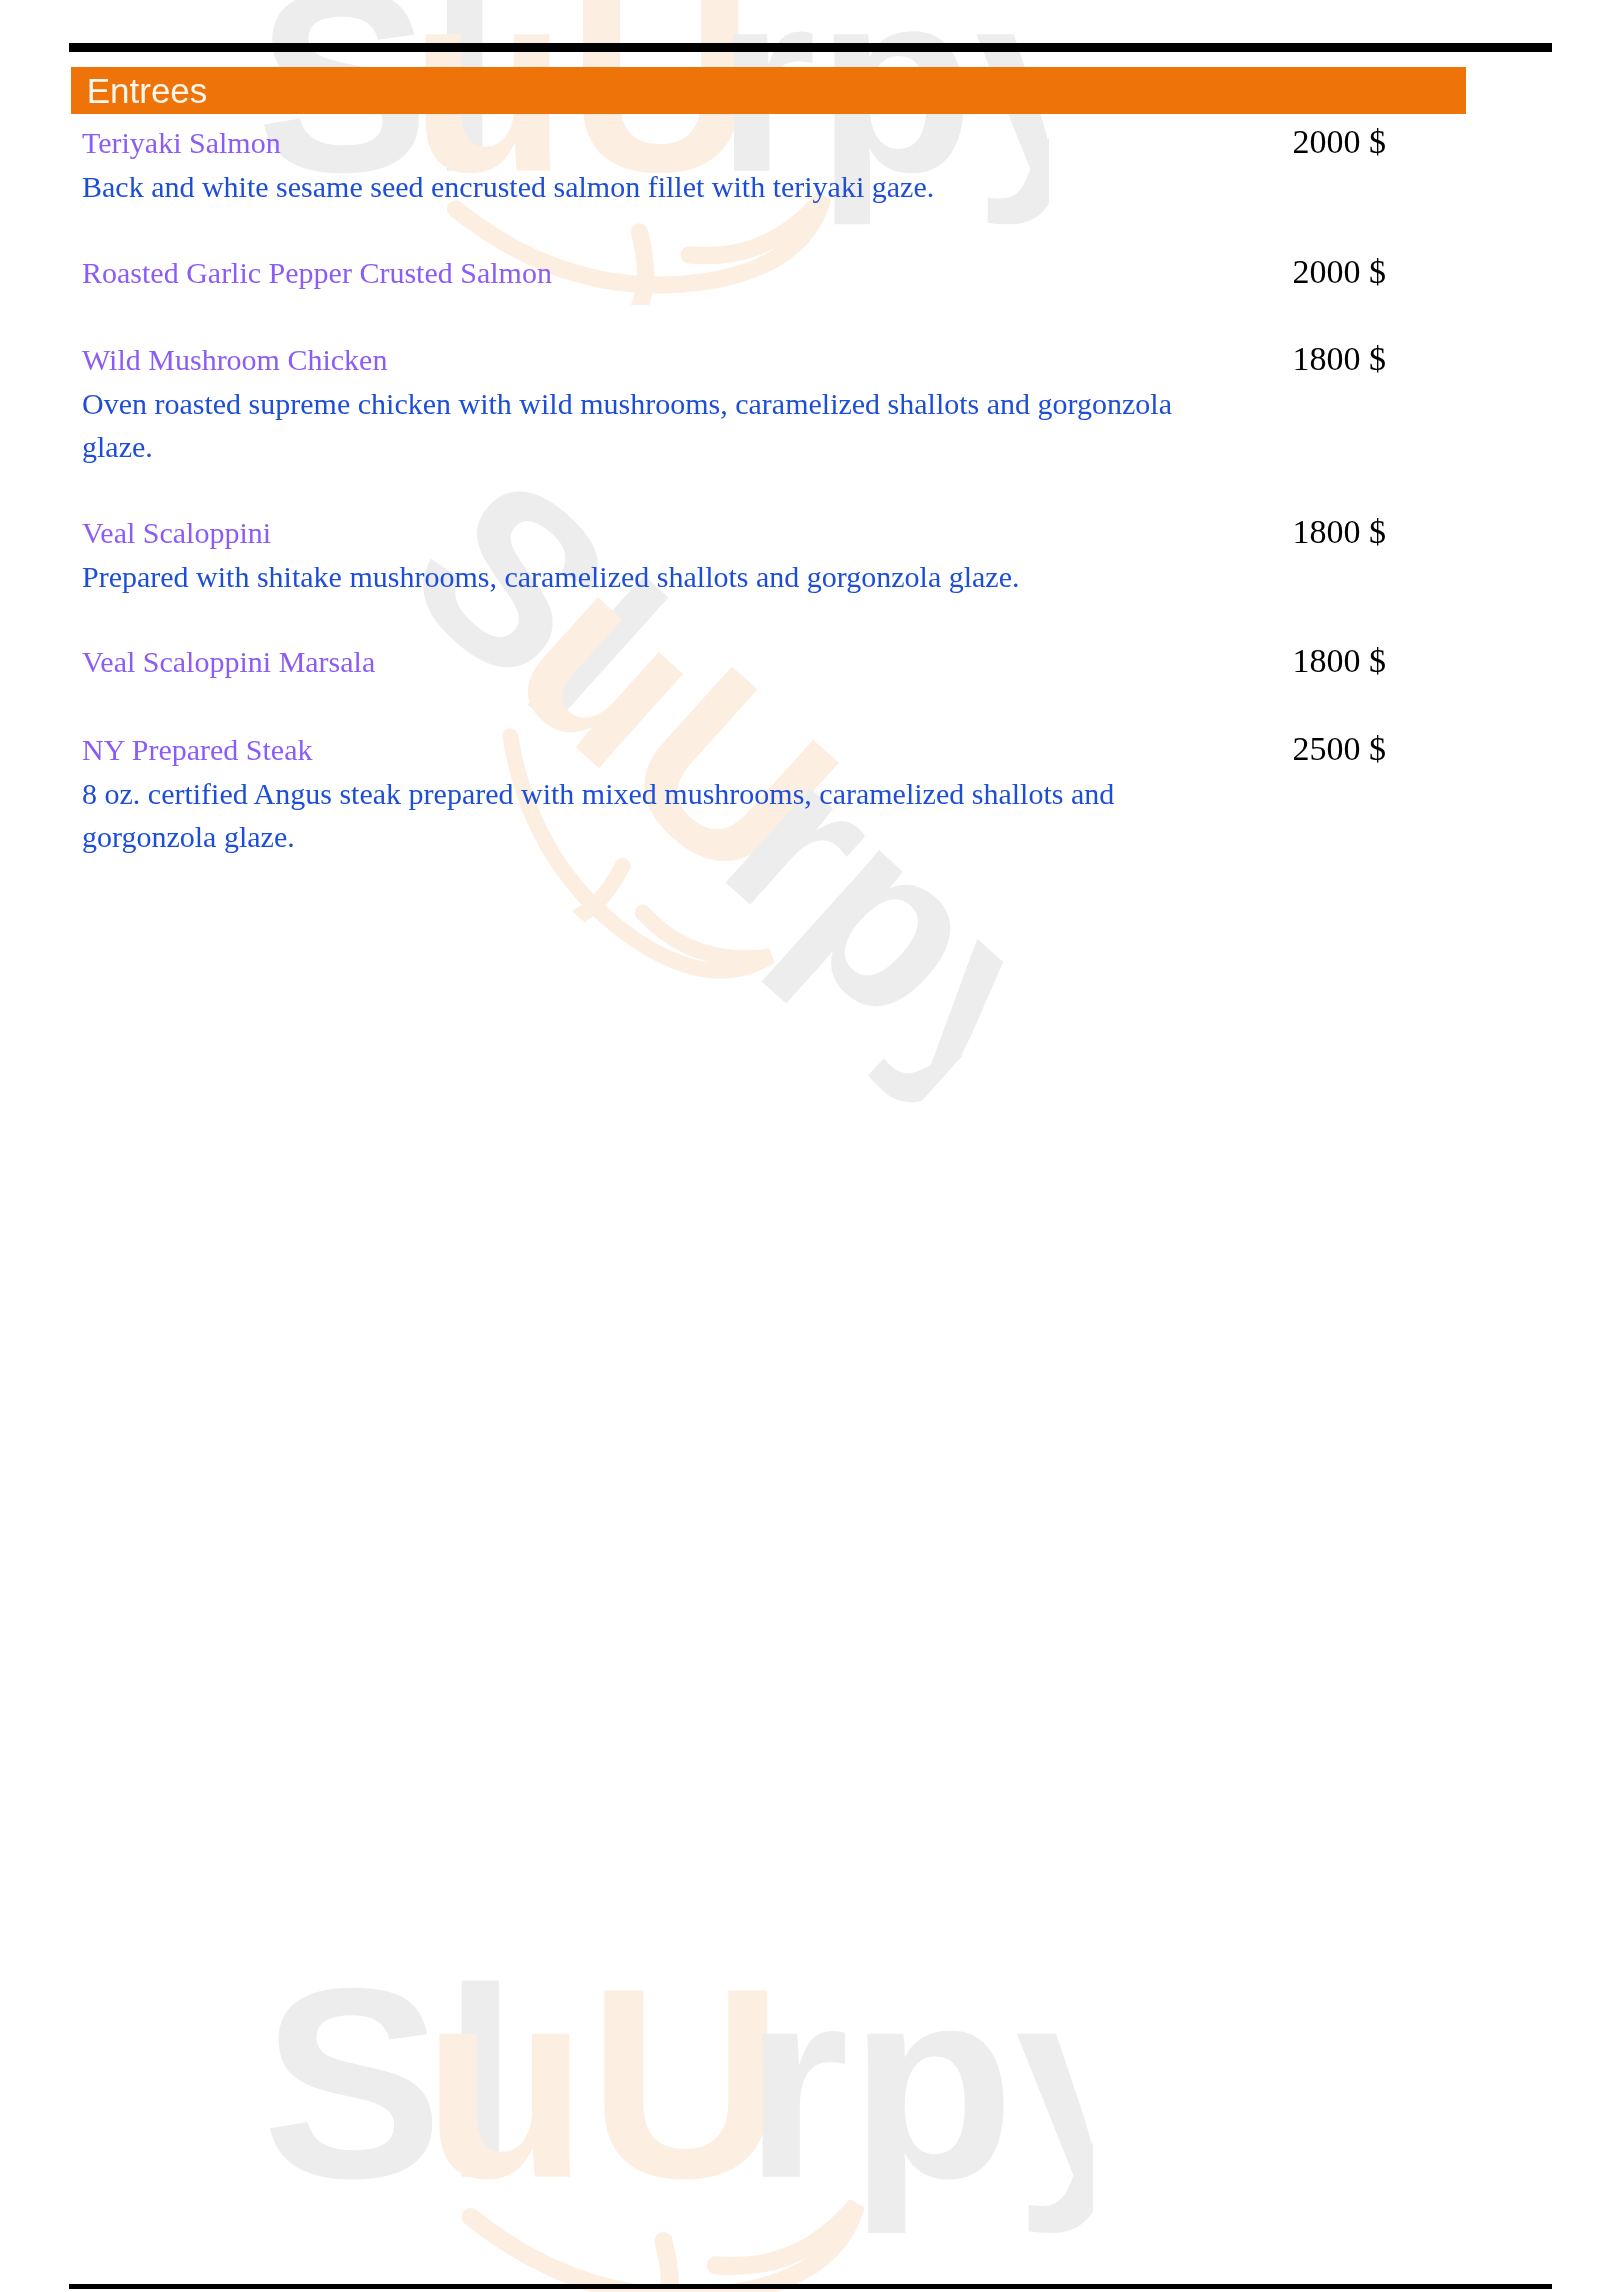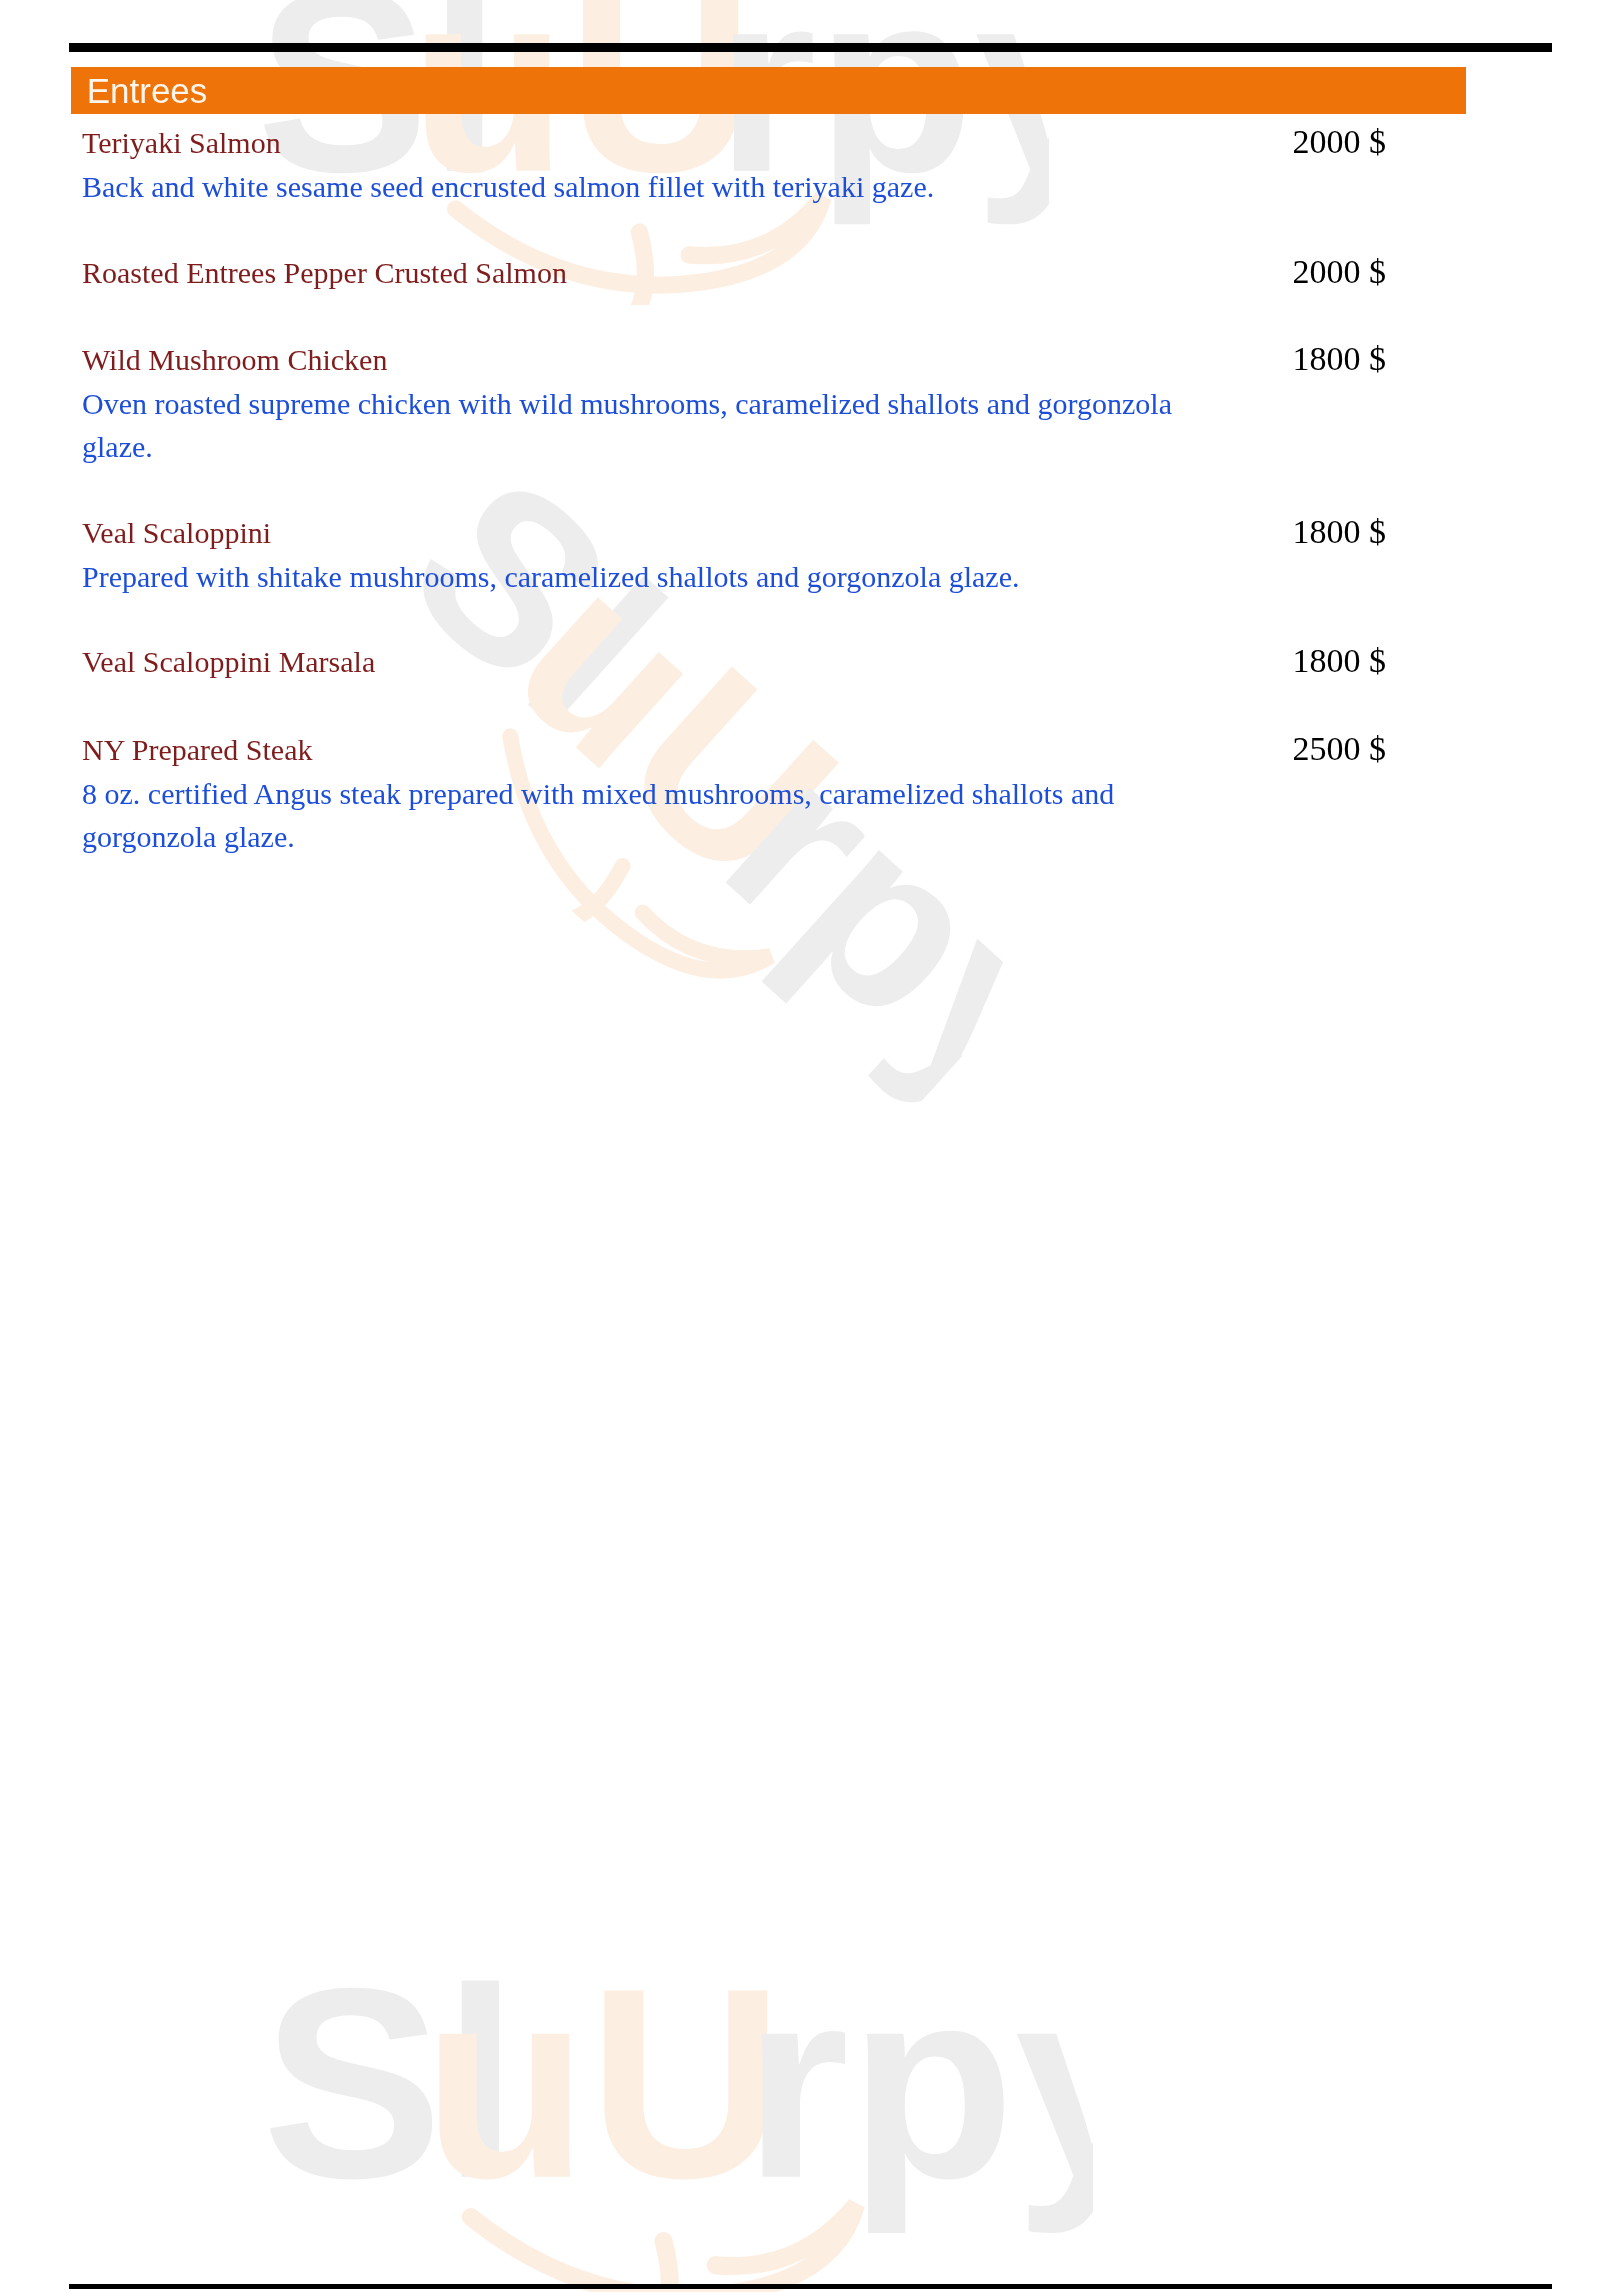--- a/index.html
+++ b/index.html
@@ -80,21 +80,21 @@
     margin-bottom: 39px;
   }
   .item-head {
     display: flex;
     align-items: baseline;
     justify-content: space-between;
     width: 100%;
   }
   .item-name {
     font-size: 30px;
-    color: #7f1d1d;
+    color: #8b5cf6;
     line-height: 1.42;
     white-space: nowrap;
     padding-right: 23.5px;
   }
   .item-price {
     font-size: 34px;
     color: #000000;
     line-height: 1.42;
     white-space: nowrap;
     text-align: right;
@@ -168,21 +168,21 @@
     <div class="item">
       <div class="item-head">
         <span class="item-name">Teriyaki Salmon</span>
         <span class="item-price">2000 $</span>
       </div>
       <div class="item-desc">Back and white sesame seed encrusted salmon fillet with teriyaki gaze.</div>
     </div>
 
     <div class="item">
       <div class="item-head">
-        <span class="item-name">Roasted Entrees Pepper Crusted Salmon</span>
+        <span class="item-name">Roasted Garlic Pepper Crusted Salmon</span>
         <span class="item-price">2000 $</span>
       </div>
 
     </div>
 
     <div class="item">
       <div class="item-head">
         <span class="item-name">Wild Mushroom Chicken</span>
         <span class="item-price">1800 $</span>
       </div>

